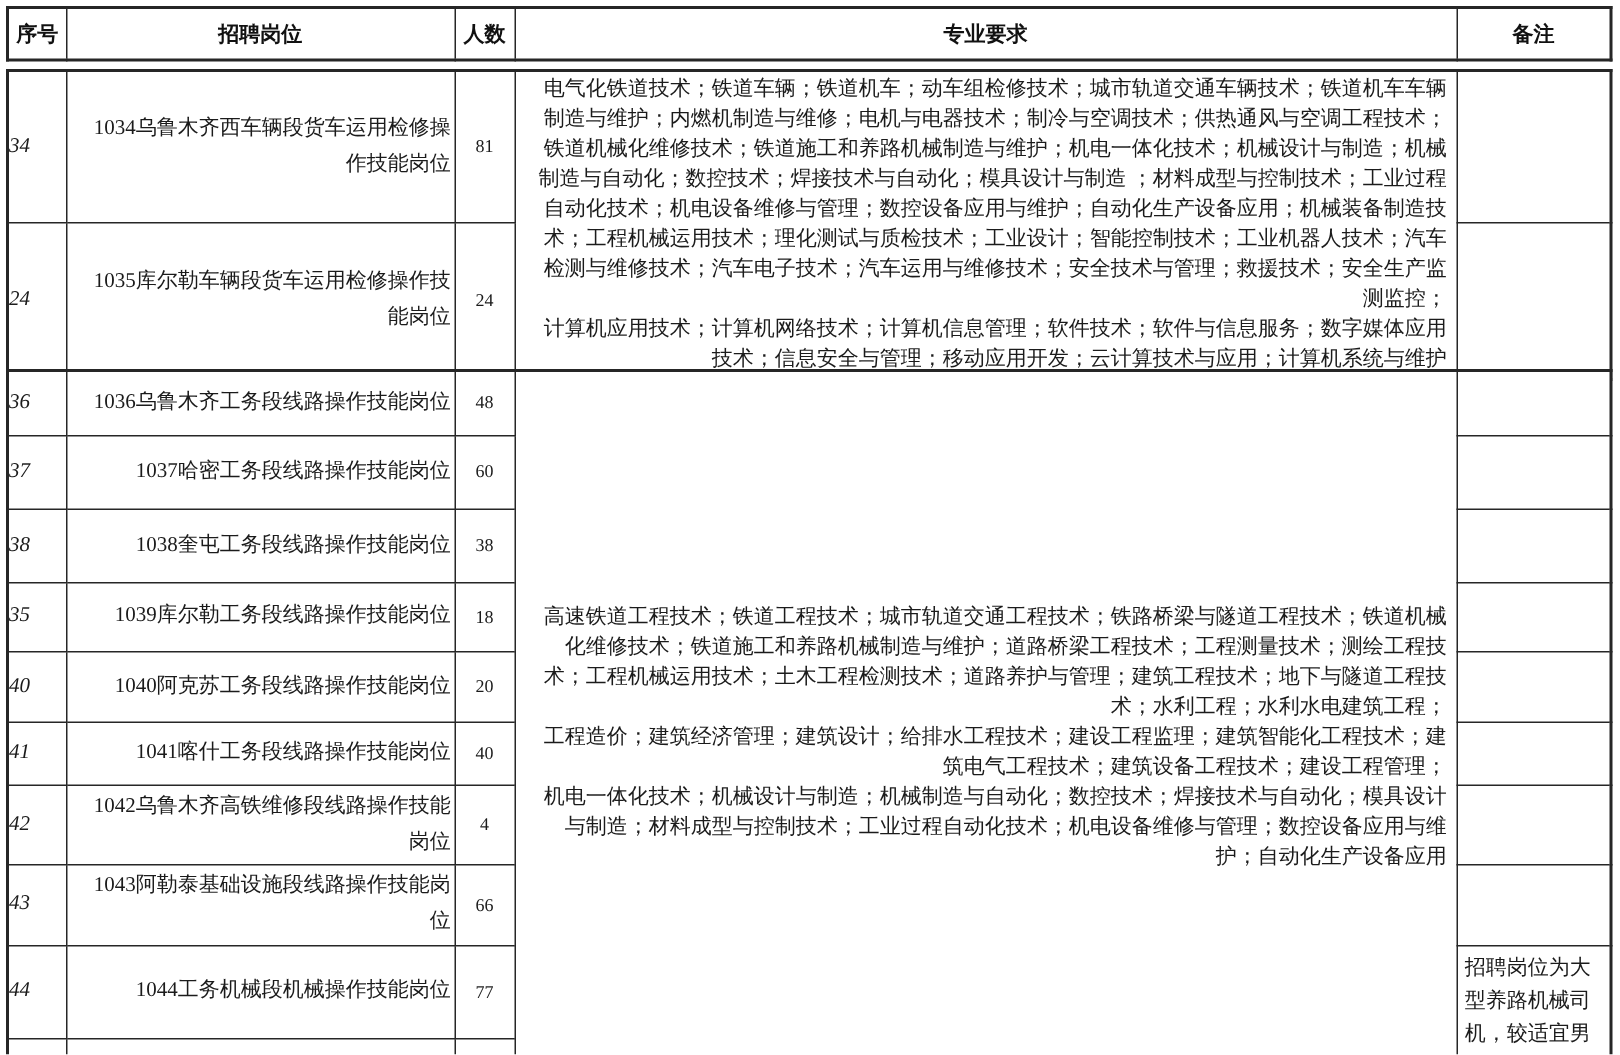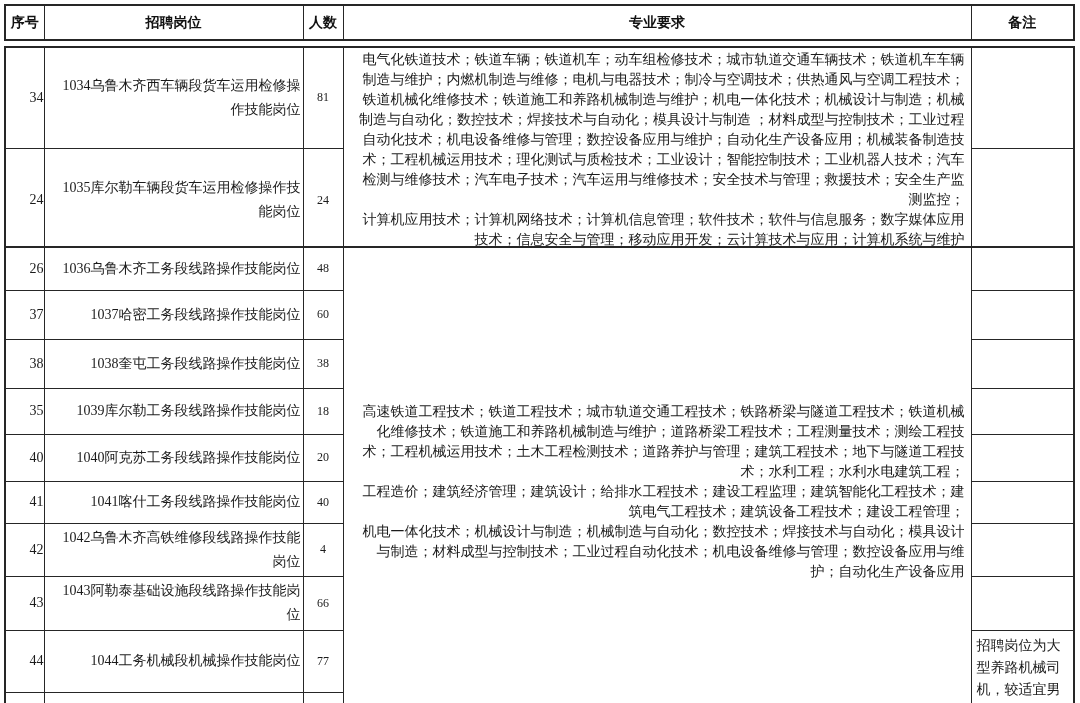--- a/index.html
+++ b/index.html
@@ -12,21 +12,21 @@
     border:2px solid #262626;background:#ffffff;
   }
   table.grid th,table.grid td{border:1px solid #262626;overflow:hidden;}
   .header-table{top:4px;}
   .header-table th{
     height:33px;padding:0;text-align:center;vertical-align:middle;
     font-family:"Liberation Sans",sans-serif;font-weight:700;font-size:14px;color:#111;
   }
   .section-a{top:46px;}
   .section-b{top:246px;}
-  td.c-no{text-align:right;vertical-align:middle;font-size:14px;padding:0;}
+  td.c-no{text-align:left;vertical-align:middle;font-size:14px;padding:0;font-style:italic;}
   td.c-pos{font-size:14px;line-height:24px;padding:2px 2px 2px 5px;vertical-align:middle;text-align:right;}
   td.c-cnt{text-align:center;vertical-align:middle;font-size:12px;padding:0;}
   td.c-req{font-size:14px;line-height:20px;padding:2px 6px;vertical-align:middle;text-align:right;white-space:pre-wrap;}
   td.c-rem{font-size:14px;line-height:22px;padding:4px 4px 2px 5px;vertical-align:top;text-align:left;}
   td.c-rem-empty{padding:0;}
 </style>
 </head>
 <body>
 
 <div class="page">
@@ -79,21 +79,21 @@
   <table class="grid section-b">
     <colgroup>
         <col style="width:39px">
         <col style="width:259px">
         <col style="width:40px">
         <col style="width:628px">
         <col style="width:103px">
       </colgroup>
     <tbody>
         <tr style="height:43px">
-      <td class="c-no">26</td>
+      <td class="c-no">36</td>
       <td class="c-pos">1036乌鲁木齐工务段线路操作技能岗位</td>
       <td class="c-cnt">48</td>
       <td class="c-req" rowspan="10">高速铁道工程技术；铁道工程技术；城市轨道交通工程技术；铁路桥梁与隧道工程技术；铁道机械化维修技术；铁道施工和养路机械制造与维护；道路桥梁工程技术；工程测量技术；测绘工程技术；工程机械运用技术；土木工程检测技术；道路养护与管理；建筑工程技术；地下与隧道工程技术；水利工程；水利水电建筑工程；
 工程造价；建筑经济管理；建筑设计；给排水工程技术；建设工程监理；建筑智能化工程技术；建筑电气工程技术；建筑设备工程技术；建设工程管理；
 机电一体化技术；机械设计与制造；机械制造与自动化；数控技术；焊接技术与自动化；模具设计与制造；材料成型与控制技术；工业过程自动化技术；机电设备维修与管理；数控设备应用与维护；自动化生产设备应用</td>
       <td class="c-rem c-rem-empty"></td>
     </tr>
     <tr style="height:49px">
       <td class="c-no">37</td>
       <td class="c-pos">1037哈密工务段线路操作技能岗位</td>

